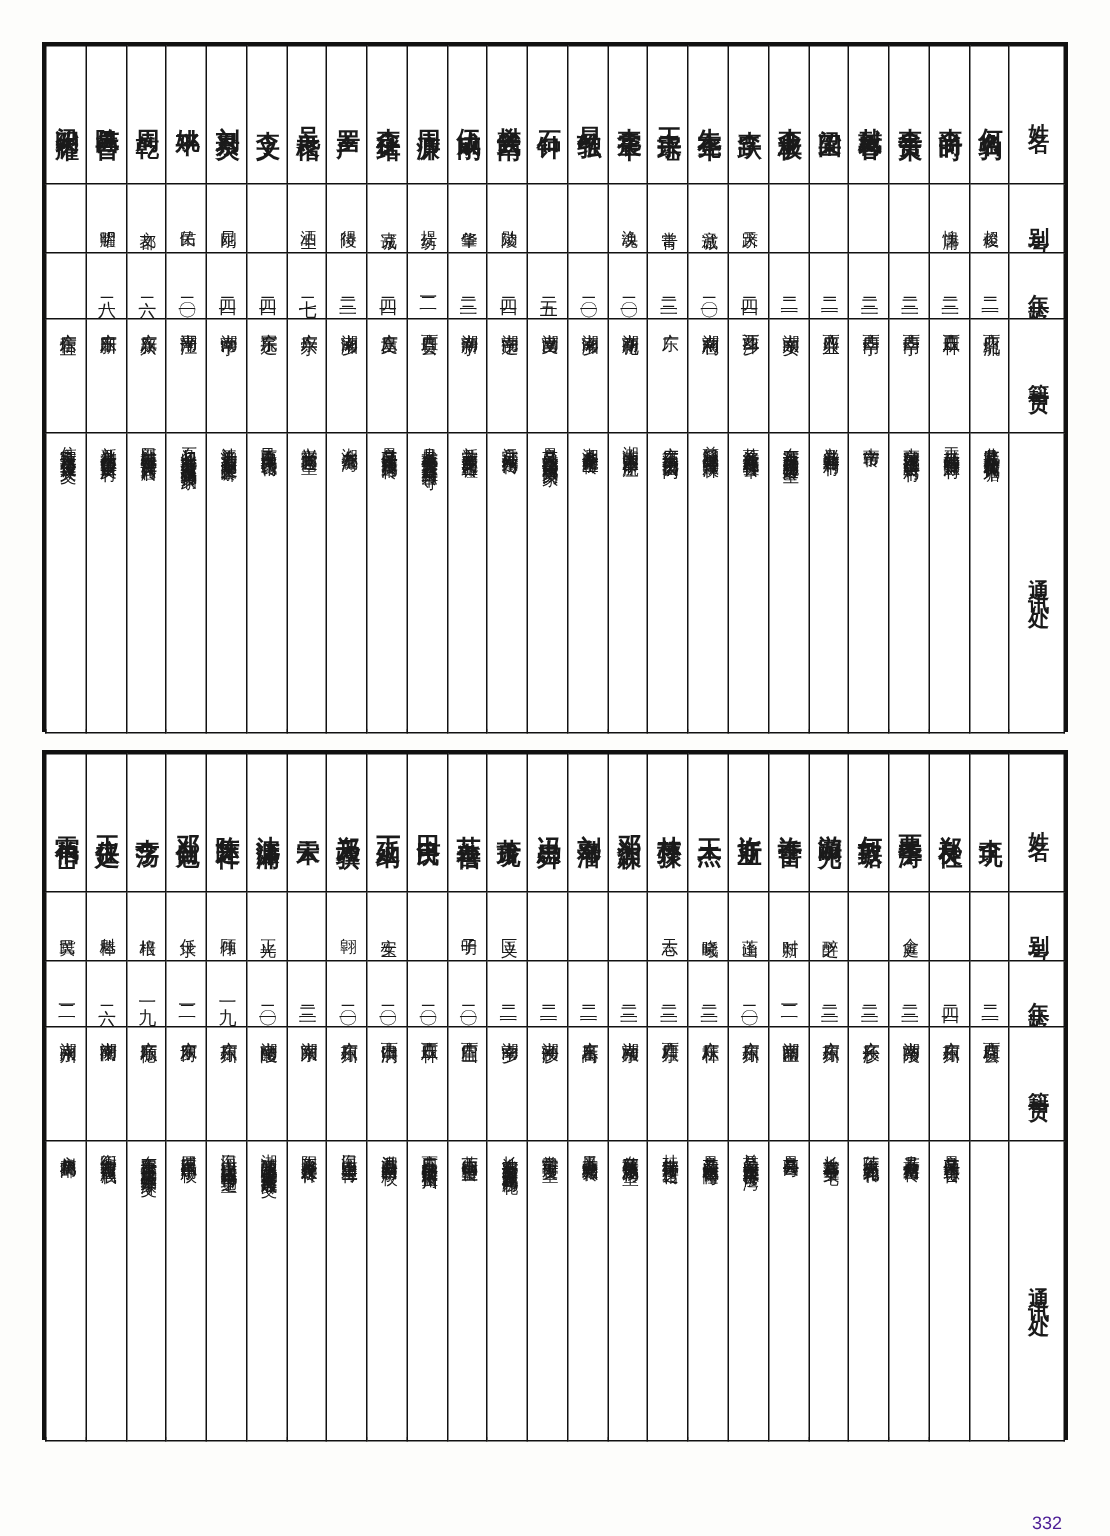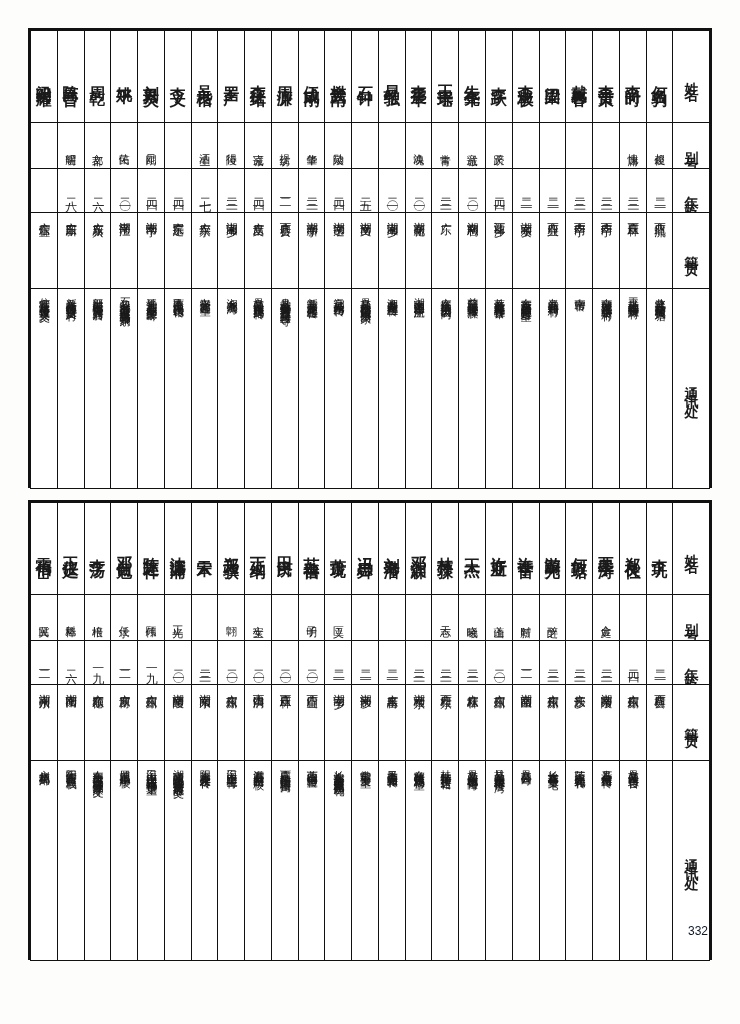--- a/index.html
+++ b/index.html
@@ -78,24 +78,24 @@
   .addr  .v{ font-size:11px; line-height:1.22; }
 
   
   .hdr{ background:#fff; }
   .hdr .v{ font-size:14px; font-weight:bold; letter-spacing:6px; }
   .hdr-addr .v{ font-size:14px; font-weight:bold; letter-spacing:10px; }
 
   .pageno{
     position:absolute;
     right:32px;
-    top:924px;
+    top:1008px;
     font-size:12px;
     font-family:"Liberation Sans", sans-serif;
-    color:#0f172a;
+    color:#4c1d95;
   }
 </style>
 </head>
 <body>
 
 <div class="page">
 
   <div class="tbl-wrap" id="table-top">
     <table class="grid">
       <colgroup>

